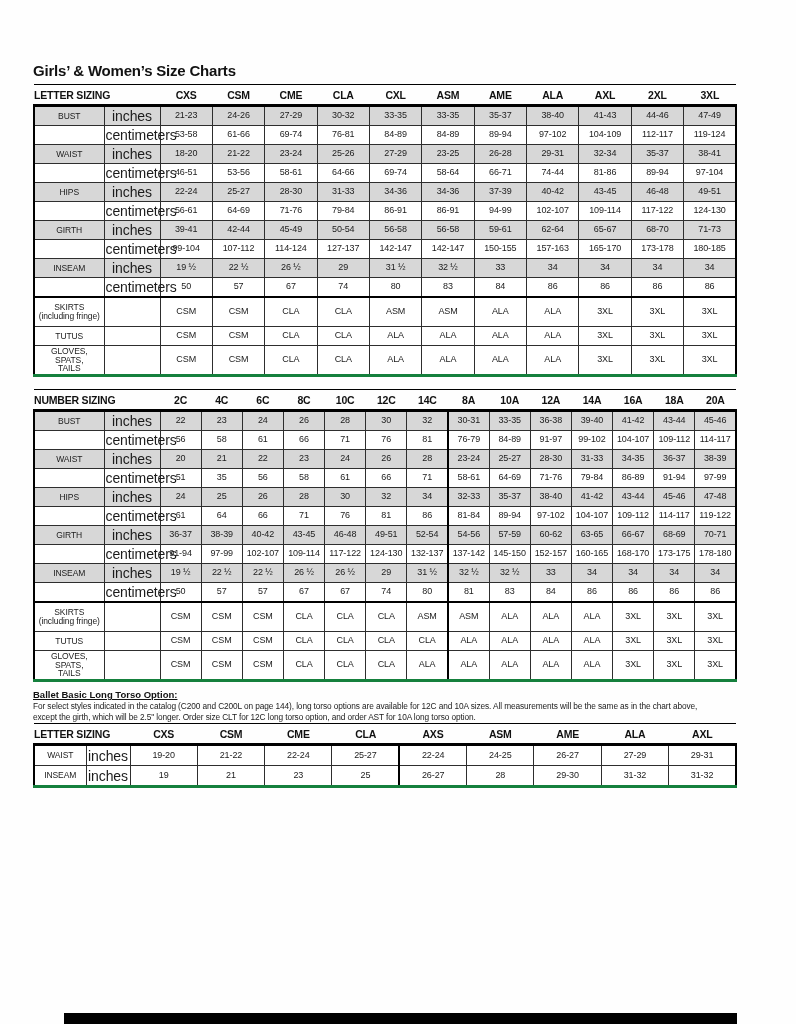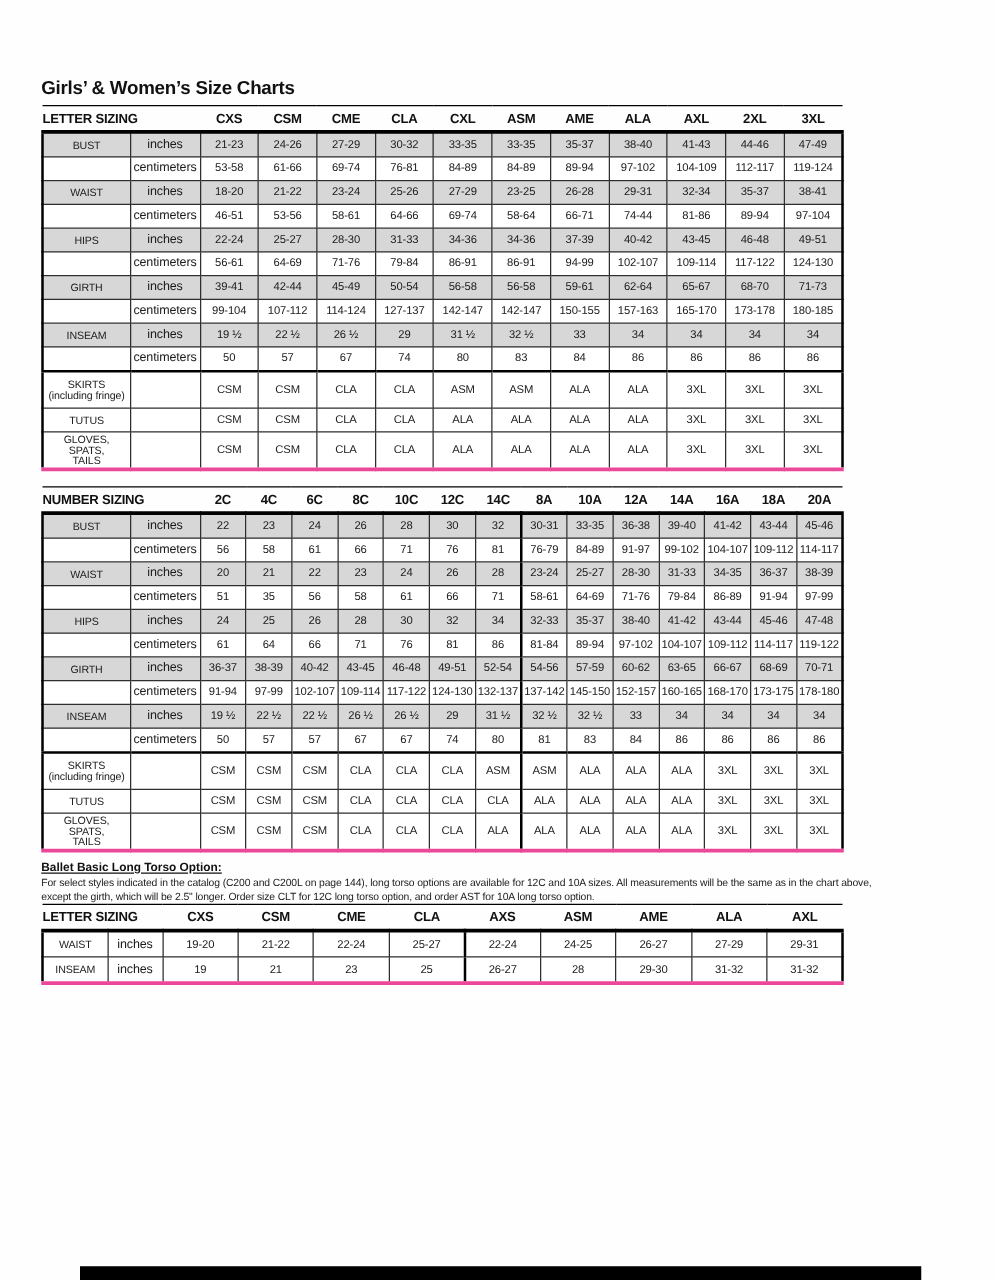--- a/index.html
+++ b/index.html
@@ -12,45 +12,45 @@
   h1.chart-title {
     font-size:15px; font-weight:bold; letter-spacing:-0.2px;
     margin:0 0 5px 0; padding-top:62px; color:#111;
   }
   h2.chart-title {
     font-size:15px; font-weight:bold; letter-spacing:-0.2px;
     margin:16px 0 4px 0; color:#111;
   }
   h2.chart-title .title-note { font-size:11px; font-weight:bold; }
 
-  table.sizes { border-collapse:collapse; width:642px; table-layout:fixed; margin:0; }
+  table.sizes { border-collapse:collapse; width:704px; table-layout:fixed; margin:0; }
   table.sizes col.label-col { width:70px; }
   table.sizes col.unit-col  { width:56px; }
   table.adidas col.label-col { width:52px; }
   table.adidas col.unit-col  { width:44px; }
 
   table.sizes thead tr { border-top:1px solid #000; border-bottom:3px solid #000; }
   table.sizes thead th {
     border:none; font-size:10.5px; font-weight:bold; letter-spacing:-0.2px;
     text-align:center; vertical-align:bottom; padding:2px 0 3px 0; height:14px; color:#111;
   }
   table.sizes thead th.corner { text-align:left; }
 
-  table.sizes tbody { border-left:2px solid #000; border-right:2px solid #000; border-bottom:3px solid #ec4899;margin-top:29px; }
+  table.sizes tbody { border-left:2px solid #000; border-right:2px solid #000; border-bottom:3px solid #15803d;margin-top:29px; }
   table.sizes tbody td {
     border:1px solid #2e2e2e; text-align:center; vertical-align:middle;
     font-size:9px; line-height:1.05; height:18px; padding:0 1px;
     letter-spacing:-0.1px; background:#ffffff;
   }
   table.adidas tbody td { height:19px; }
   table.sizes tr.shaded td { background:#d7d7d7; }
   table.sizes tr.tall td { height:28px; }
   table.sizes tr.group-start td { border-top:2px solid #000; }
   table.sizes td.label { font-size:8.5px; white-space:pre-line; }
-  table.sizes td.unit  { font-size:10px; }
+  table.sizes td.unit  { font-size:14px; }
   table.sizes td.divider { border-left:2.5px solid #000; }
 
   .num-table-wrap { margin-top:12px; }
   .ballet-note { margin-top:7px; width:690px; }
   .ballet-note .note-heading {
     font-size:9.5px; font-weight:bold; text-decoration:underline; color:#111; margin:0 0 1px 0;
   }
   .ballet-note .note-line { font-size:8.3px; line-height:1.35; white-space:nowrap; letter-spacing:-0.1px; }
 
   .footer-bar { position:absolute; left:64px; bottom:0; width:673px; height:11px; background:#000; }

